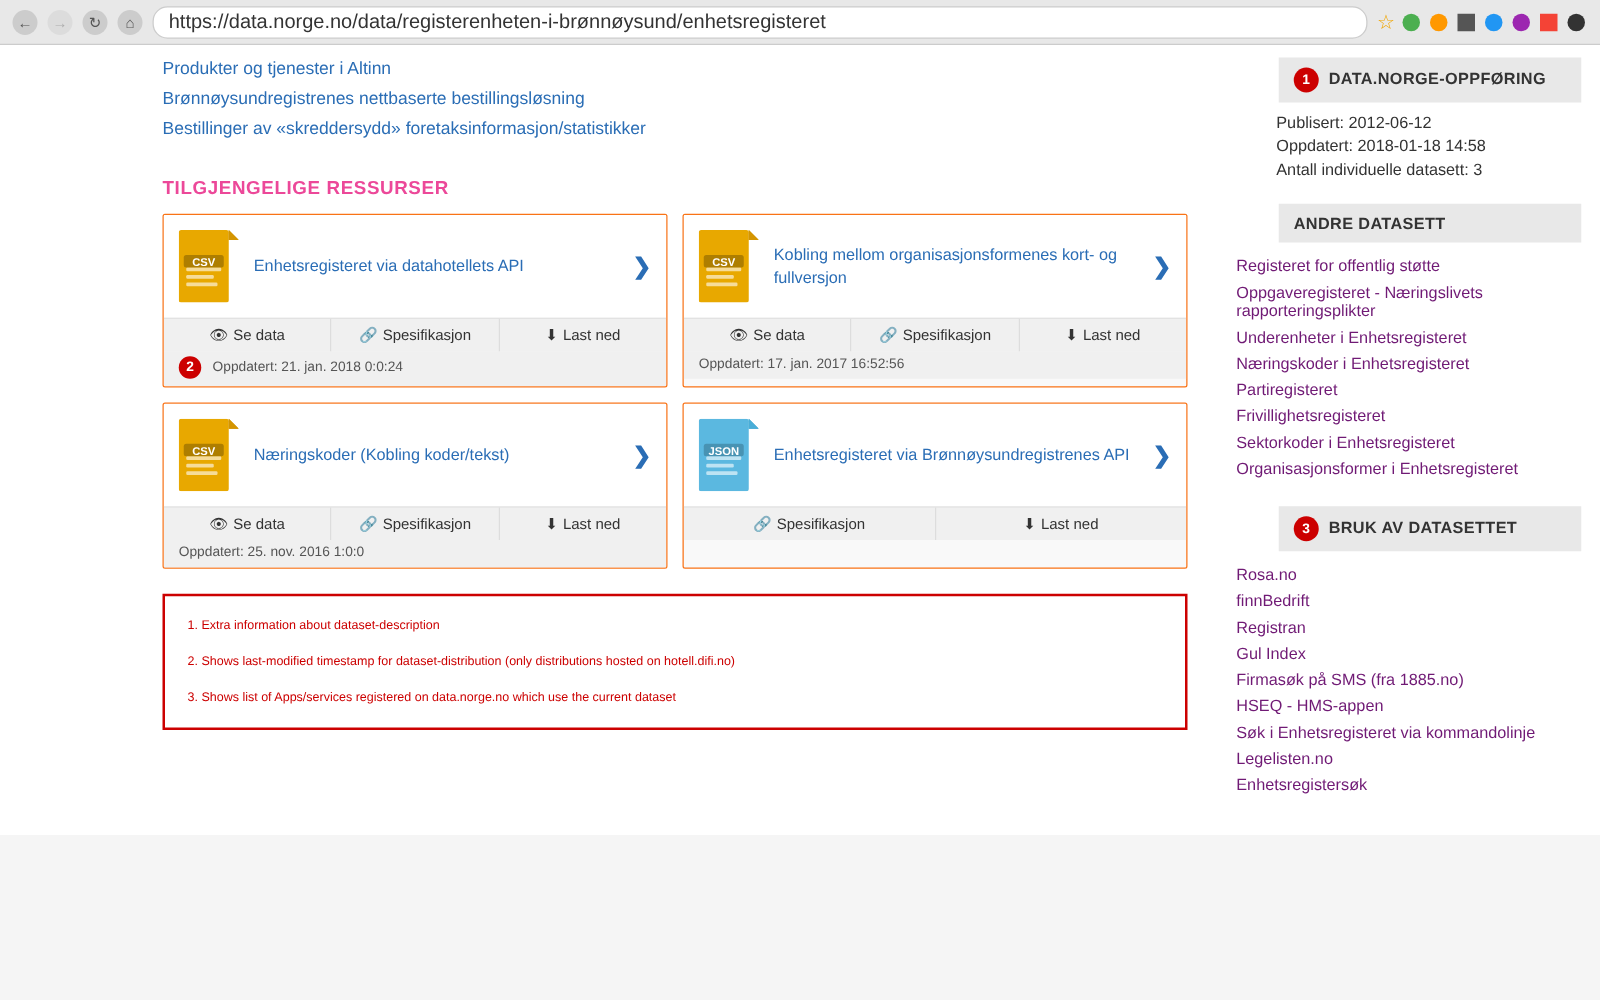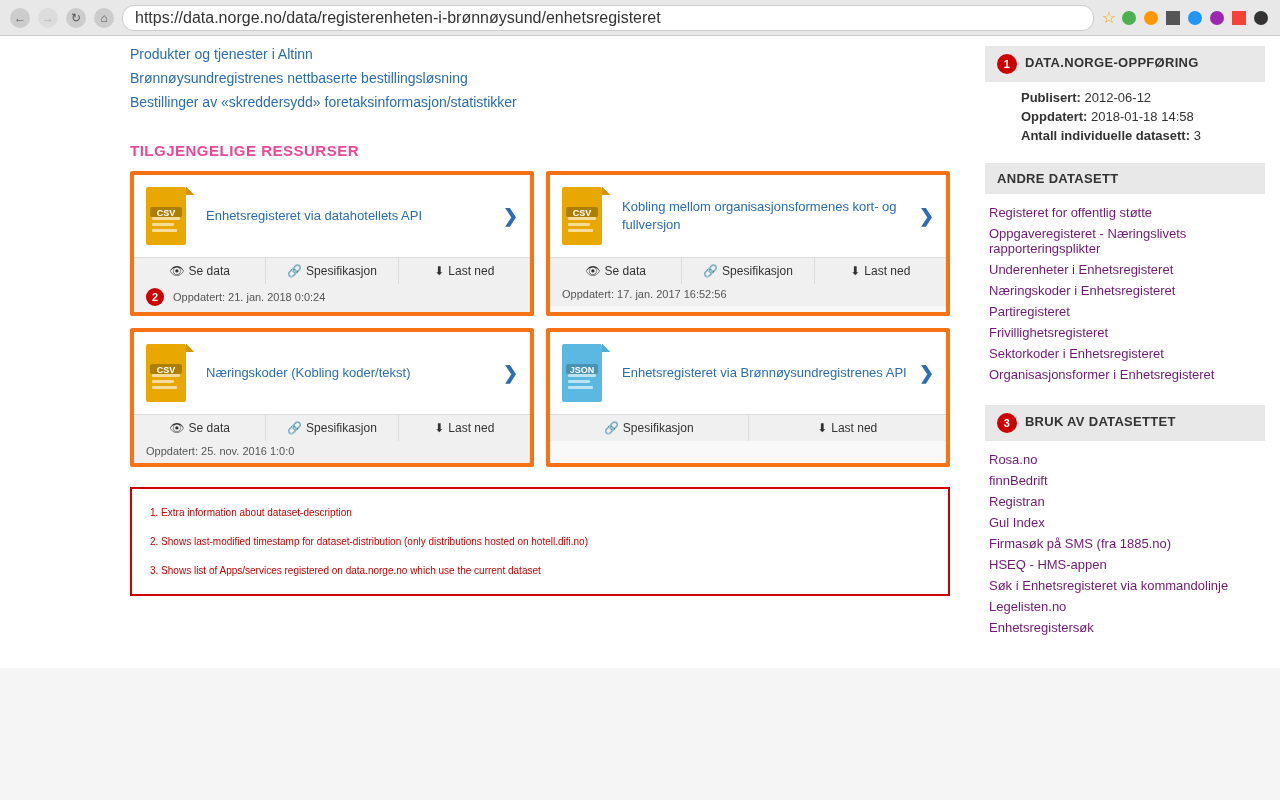--- a/index.html
+++ b/index.html
@@ -81,21 +81,21 @@
 
     
     .resources-grid {
       display: grid;
       grid-template-columns: 1fr 1fr;
       gap: 12px;
     }
 
     .resource-card {
       background: #f9f9f9;
-      border: 4px solid #f97316;
+      border: 1px solid #f97316;
       border-radius: 2px;
       overflow: hidden;
     }
 
     .resource-card-top {
       display: flex;
       align-items: center;
       padding: 12px;
       background: white;
       min-height: 70px;
@@ -183,30 +183,31 @@
       margin-bottom: 20px;
     }
     .sidebar-section-header {
       background: #e8e8e8;
       padding: 8px 12px;
       font-weight: bold;
       font-size: 13px;
       color: #333;
       letter-spacing: 0.3px;
       margin-bottom: 8px;
+      margin-left: 38px;
     }
     .sidebar-meta {
       font-size: 13px;
       padding: 0 4px;
     }
     .sidebar-meta-row {
       margin-bottom: 4px;
     }
     .sidebar-meta-label {
-      font-weight: bold;
+      font-weight: normal;
       padding-left: 32px;
     }
     .sidebar-links a {
       display: block;
       color: #701a75;
       text-decoration: none;
       font-size: 13px;
       padding: 3px 4px;
     }
 

